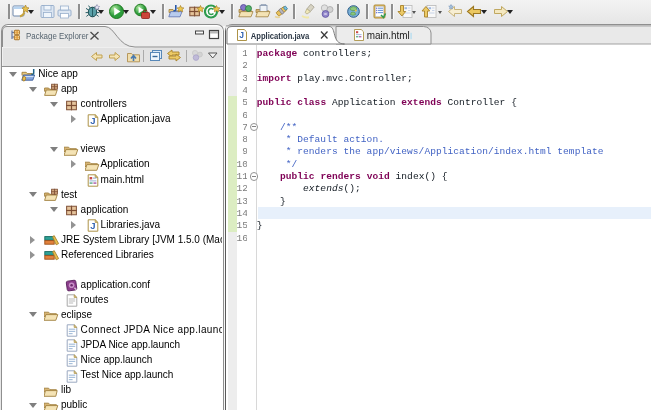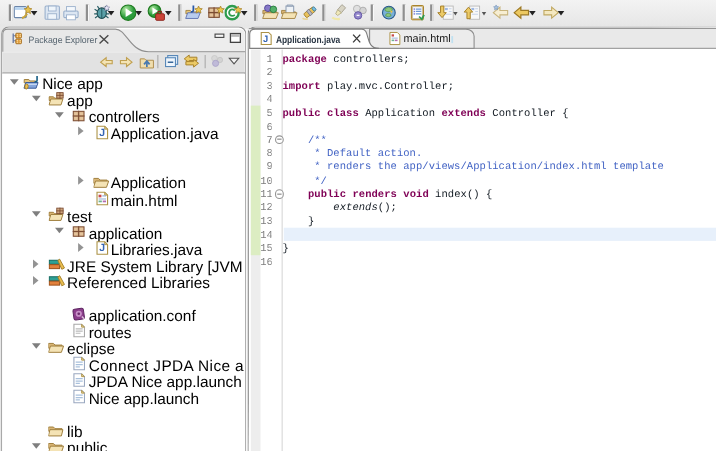--- a/index.html
+++ b/index.html
@@ -4,21 +4,21 @@
 body{width:651px;height:410px;overflow:hidden;position:relative;background:#e7e7e7;
   font-family:"Liberation Sans",sans-serif;}
 .abs{position:absolute;}
 #toolbar{left:0;top:0;width:651px;height:24px;background:linear-gradient(#f3f3f3,#e6e6e6);}
 .tsep{position:absolute;top:4px;width:1.5px;height:15px;background:#8f8f8f;border-right:1.5px solid #fafafa;}
 .ticon{position:absolute;}
 .tdd{position:absolute;top:10px;width:0;height:0;border-left:3.2px solid transparent;border-right:3.2px solid transparent;border-top:4px solid #222;}
 .tdds{position:absolute;top:11px;width:0;height:0;border-left:2.8px solid transparent;border-right:2.8px solid transparent;border-top:3.4px solid #555;}
 #lpanel{left:1px;top:24px;width:221px;height:386px;background:#fff;border:1px solid #8f8f8f;border-bottom:none;border-radius:7px 7px 0 0;}
 #ltree{left:0;top:42px;width:220px;height:344px;background:#fff;overflow:hidden;}
-.trow{position:absolute;height:15px;width:300px;font-size:14px;color:#000;}
+.trow{position:absolute;height:15px;width:300px;font-size:10px;color:#000;}
 .trow .lbl{position:absolute;top:1.2px;white-space:nowrap;}
 .arr{position:absolute;width:0;height:0;}
 .arrd{border-left:4.5px solid transparent;border-right:4.5px solid transparent;border-top:5.5px solid #7f7f7f;top:4.5px;}
 .arrr{border-top:4.2px solid transparent;border-bottom:4.2px solid transparent;border-left:5.5px solid #939393;top:3.2px;}
 .ticn{position:absolute;top:0.5px;width:16px;height:15px;}
 #epanel{left:225px;top:24px;width:426px;height:386px;background:#fff;border-left:1.5px solid #5a5a5a;border-top:1px solid #8f8f8f;border-radius:7px 0 0 0;}
 #eruler{left:1.5px;top:20px;width:9px;height:366px;background:#ededed;}
 #egreen{left:1.5px;top:71.3px;width:9px;height:135.3px;background:#dcedc2;}
 #enums{left:10.5px;top:20px;width:11.5px;height:366px;background:#fff;font-family:"Liberation Mono",monospace;font-size:9.55px;line-height:12.3px;color:#7d7d7d;text-align:right;padding-top:3.1px;white-space:pre;}
 #efold{left:21px;top:20px;width:8.5px;height:366px;background:#fff;border-right:1px solid #d8d8d8;}
@@ -341,20 +341,27 @@
         </svg>
         <div class="lbl" style="left:78.6px">controllers</div>
       </div>
 <div class="trow" style="top:45.2px;left:0">
         <div class="arr arrr" style="left:69.0px"></div>
         <svg class="ticn" style="left:82.8px" viewBox="0 0 16 15">
           <use href="#jfile"></use>
         </svg>
         <div class="lbl" style="left:98.6px">Application.java</div>
       </div>
+<div class="trow" style="top:75.2px;left:0">
+        <div class="arr arrd" style="left:47.5px"></div>
+        <svg class="ticn" style="left:62.3px" viewBox="0 0 16 15">
+          <use href="#fold"></use>
+        </svg>
+        <div class="lbl" style="left:78.6px">views</div>
+      </div>
 <div class="trow" style="top:90.3px;left:0">
         <div class="arr arrr" style="left:69.0px"></div>
         <svg class="ticn" style="left:82.8px" viewBox="0 0 16 15">
           <use href="#fold"></use>
         </svg>
         <div class="lbl" style="left:98.6px">Application</div>
       </div>
 <div class="trow" style="top:105.4px;left:0">
         <svg class="ticn" style="left:82.8px" viewBox="0 0 16 15">
           <use href="#html"></use>
@@ -425,20 +432,26 @@
         <svg class="ticn" style="left:62.3px" viewBox="0 0 16 15">
           <use href="#launch"></use>
         </svg>
         <div class="lbl" style="left:78.6px">JPDA Nice app.launch</div>
       </div>
 <div class="trow" style="top:285.9px;left:0">
         <svg class="ticn" style="left:62.3px" viewBox="0 0 16 15">
           <use href="#launch"></use>
         </svg>
         <div class="lbl" style="left:78.6px">Nice app.launch</div>
+      </div>
+<div class="trow" style="top:301.0px;left:0">
+        <svg class="ticn" style="left:62.3px" viewBox="0 0 16 15">
+          <use href="#launch"></use>
+        </svg>
+        <div class="lbl" style="left:78.6px">Test Nice app.launch</div>
       </div>
 <div class="trow" style="top:316.1px;left:0">
         <svg class="ticn" style="left:41.8px" viewBox="0 0 16 15">
           <use href="#foldc"></use>
         </svg>
         <div class="lbl" style="left:59px">lib</div>
       </div>
 <div class="trow" style="top:331.1px;left:0">
         <div class="arr arrd" style="left:27.0px"></div>
         <svg class="ticn" style="left:41.8px" viewBox="0 0 16 15">

